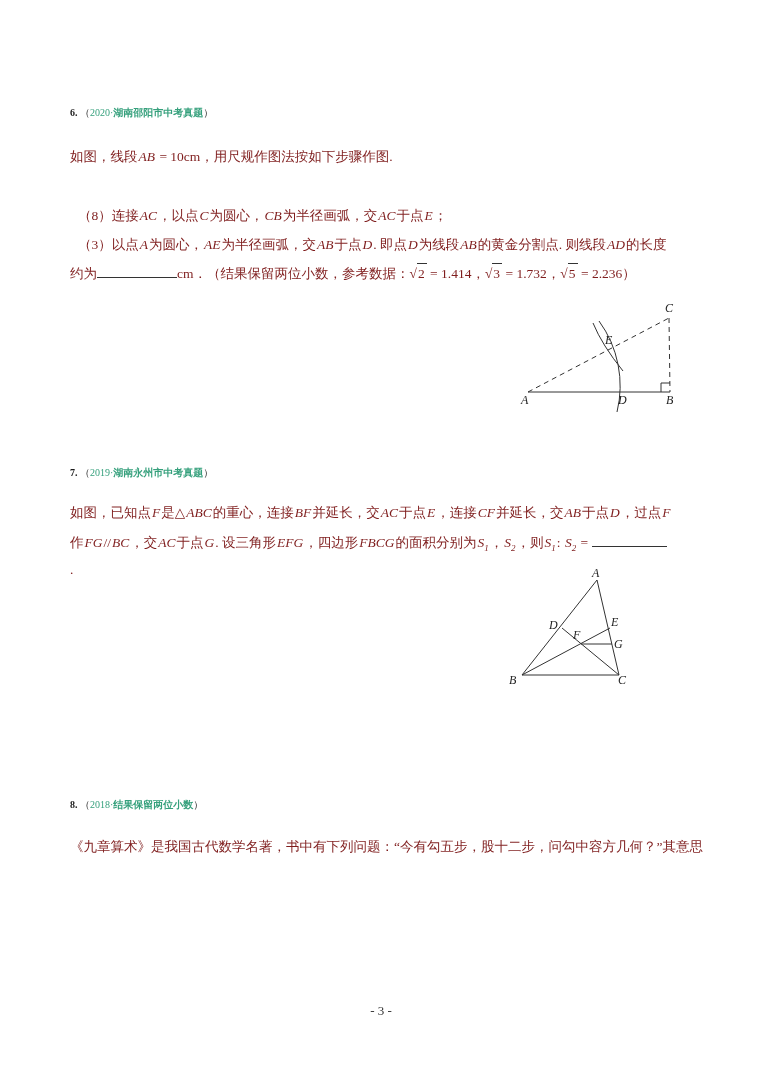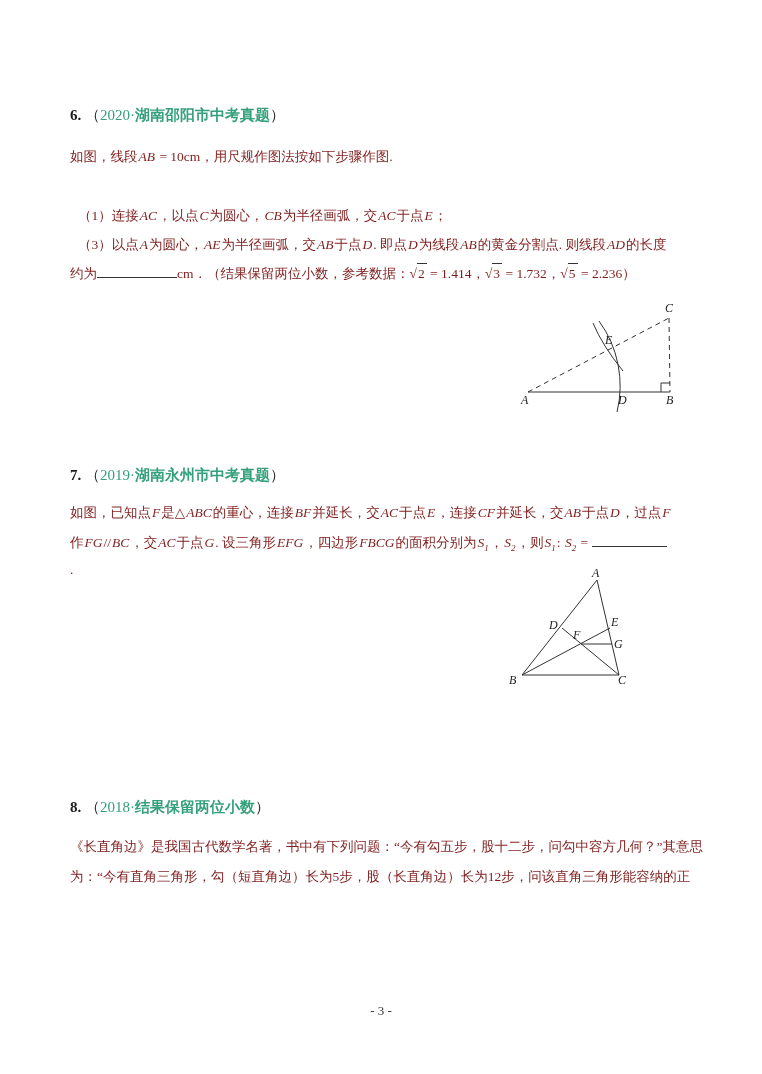--- a/index.html
+++ b/index.html
@@ -7,21 +7,21 @@
   .page {
     position:relative; width:762px; height:1074px; background:#ffffff;
     font-family:"Liberation Serif","DejaVu Serif",serif; color:#222222;
     overflow:hidden;
   }
   .tline {
     position:absolute; left:70px; white-space:nowrap;
     font-size:13.5px; line-height:20px; color:#7f1d1d;
   }
   .indent { left:78px; }
-  .heading { position:absolute; left:70px; white-space:nowrap; font-size:15px; }
+  .heading { position:absolute; left:70px; white-space:nowrap; font-size:10px; }
   .h-num { font-weight:bold; color:#1c1c1c; }
   .h-paren { color:#2b2b2b; }
   .h-year { color:#35a07c; }
   .h-name { color:#35a07c; font-weight:bold; font-family:"Liberation Sans","DejaVu Sans",sans-serif; }
   .cn { }
   .math { font-style:italic; padding:0 1px; }
   .rom { }
   .frac { display:inline-block; vertical-align:middle; text-align:center;
           font-size:11px; line-height:1.15; margin:0 2px; transform:translateY(-2px); }
   .fn { display:block; border-bottom:1px solid #333; padding:0 3px 1px; }
@@ -42,21 +42,21 @@
 </head>
 <body>
 
 <div class="page">
 
   <div class="heading" style="top:106px">
     <span class="h-num">6.</span>
     <span class="h-paren">（</span><span class="h-year">2020·</span><span class="h-name">湖南邵阳市中考真题</span><span class="h-paren">）</span>
   </div>
   <div class="tline" style="top:147px"><span class="cn">如图，线段</span><span class="math">AB</span><span class="rom"> = 10cm</span><span class="cn">，用尺规作图法按如下步骤作图.</span></div>
-  <div class="tline indent" style="top:206px"><span class="cn">（1）连接</span><span class="math">AC</span><span class="cn">，以点</span><span class="math">C</span><span class="cn">为圆心，</span><span class="math">CB</span><span class="cn">为半径画弧，交</span><span class="math">AC</span><span class="cn">于点</span><span class="math">E</span><span class="cn">；</span></div>
+  <div class="tline indent" style="top:206px"><span class="cn">（8）连接</span><span class="math">AC</span><span class="cn">，以点</span><span class="math">C</span><span class="cn">为圆心，</span><span class="math">CB</span><span class="cn">为半径画弧，交</span><span class="math">AC</span><span class="cn">于点</span><span class="math">E</span><span class="cn">；</span></div>
   <div class="tline indent" style="top:235px"><span class="cn">（3）以点</span><span class="math">A</span><span class="cn">为圆心，</span><span class="math">AE</span><span class="cn">为半径画弧，交</span><span class="math">AB</span><span class="cn">于点</span><span class="math">D</span><span class="cn">. 即点</span><span class="math">D</span><span class="cn">为线段</span><span class="math">AB</span><span class="cn">的黄金分割点. 则线段</span><span class="math">AD</span><span class="cn">的长度</span></div>
   <div class="tline" style="top:263px"><span class="cn">约为</span><span class="blank" style="width: 80px;"></span><span class="rom">cm</span><span class="cn">．（结果保留两位小数，参考数据：</span><span class="sqrt"><span class="sq-sign">√</span><span class="sq-rad">2</span></span><span class="rom"> = 1.414</span><span class="cn">，</span><span class="sqrt"><span class="sq-sign">√</span><span class="sq-rad">3</span></span><span class="rom"> = 1.732</span><span class="cn">，</span><span class="sqrt"><span class="sq-sign">√</span><span class="sq-rad">5</span></span><span class="rom"> = 2.236</span><span class="cn">）</span></div>
 
   <div class="fig" style="left:505px; top:293px; width:195px; height:128px">
     <svg viewBox="505 293 195 128" xmlns="http://www.w3.org/2000/svg">
       <g stroke="#333" stroke-width="1" fill="none">
         <line x1="528" y1="392" x2="670" y2="392"></line>
         <line x1="528" y1="392" x2="669" y2="318" stroke-dasharray="5 4"></line>
         <line x1="669" y1="318" x2="670" y2="392" stroke-dasharray="5 4"></line>
         <path d="M 661,392 L 661,383 L 670,383"></path>
@@ -96,17 +96,16 @@
       <text x="611" y="626">E</text>
       <text x="573" y="639">F</text>
       <text x="614" y="648">G</text>
     </svg>
   </div>
 
   <div class="heading" style="top:798px">
     <span class="h-num">8.</span>
     <span class="h-paren">（</span><span class="h-year">2018·</span><span class="h-name">结果保留两位小数</span><span class="h-paren">）</span>
   </div>
-  <div class="tline" style="top:837px"><span class="cn">《长直角边》是我国古代数学名著，书中有下列问题：“今有勾五步，股十二步，问勾中容方几何？”其意思</span></div>
-  <div class="tline" style="top:867px"><span class="cn">为：“今有直角三角形，勾（短直角边）长为</span><span class="rom">5</span><span class="cn">步，股（长直角边）长为</span><span class="rom">12</span><span class="cn">步，问该直角三角形能容纳的正</span></div>
+  <div class="tline" style="top:837px"><span class="cn">《九章算术》是我国古代数学名著，书中有下列问题：“今有勾五步，股十二步，问勾中容方几何？”其意思</span></div>
 
   <div class="footer">- 3 -</div>
 </div>
 
 </body></html>

